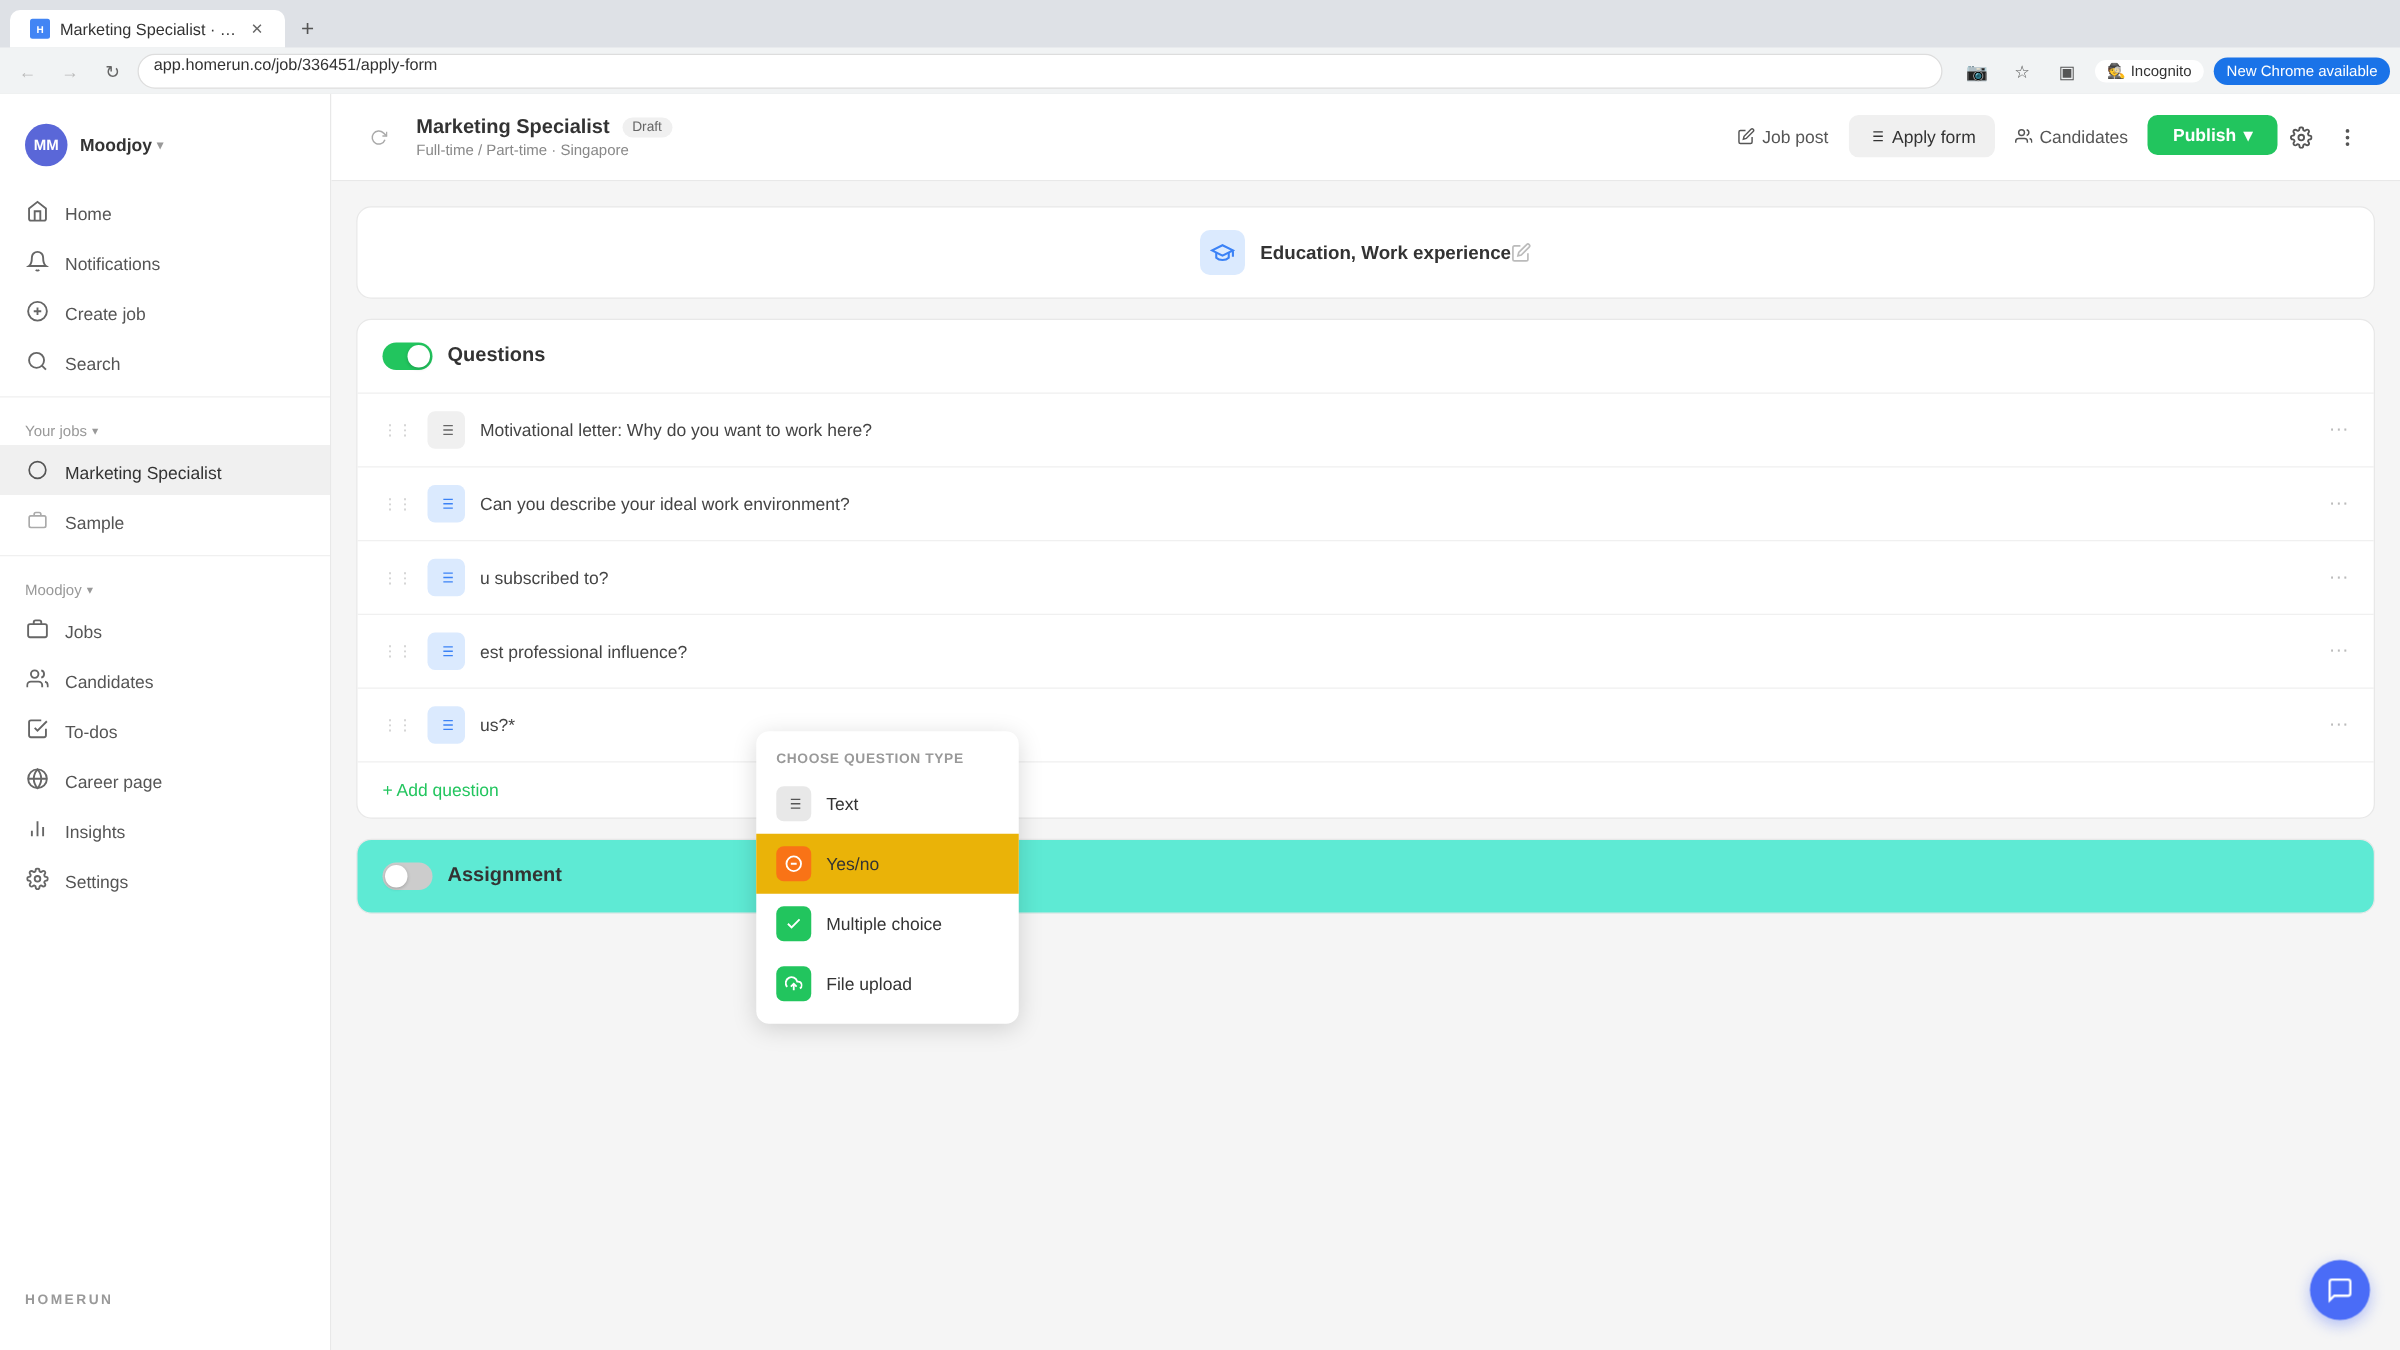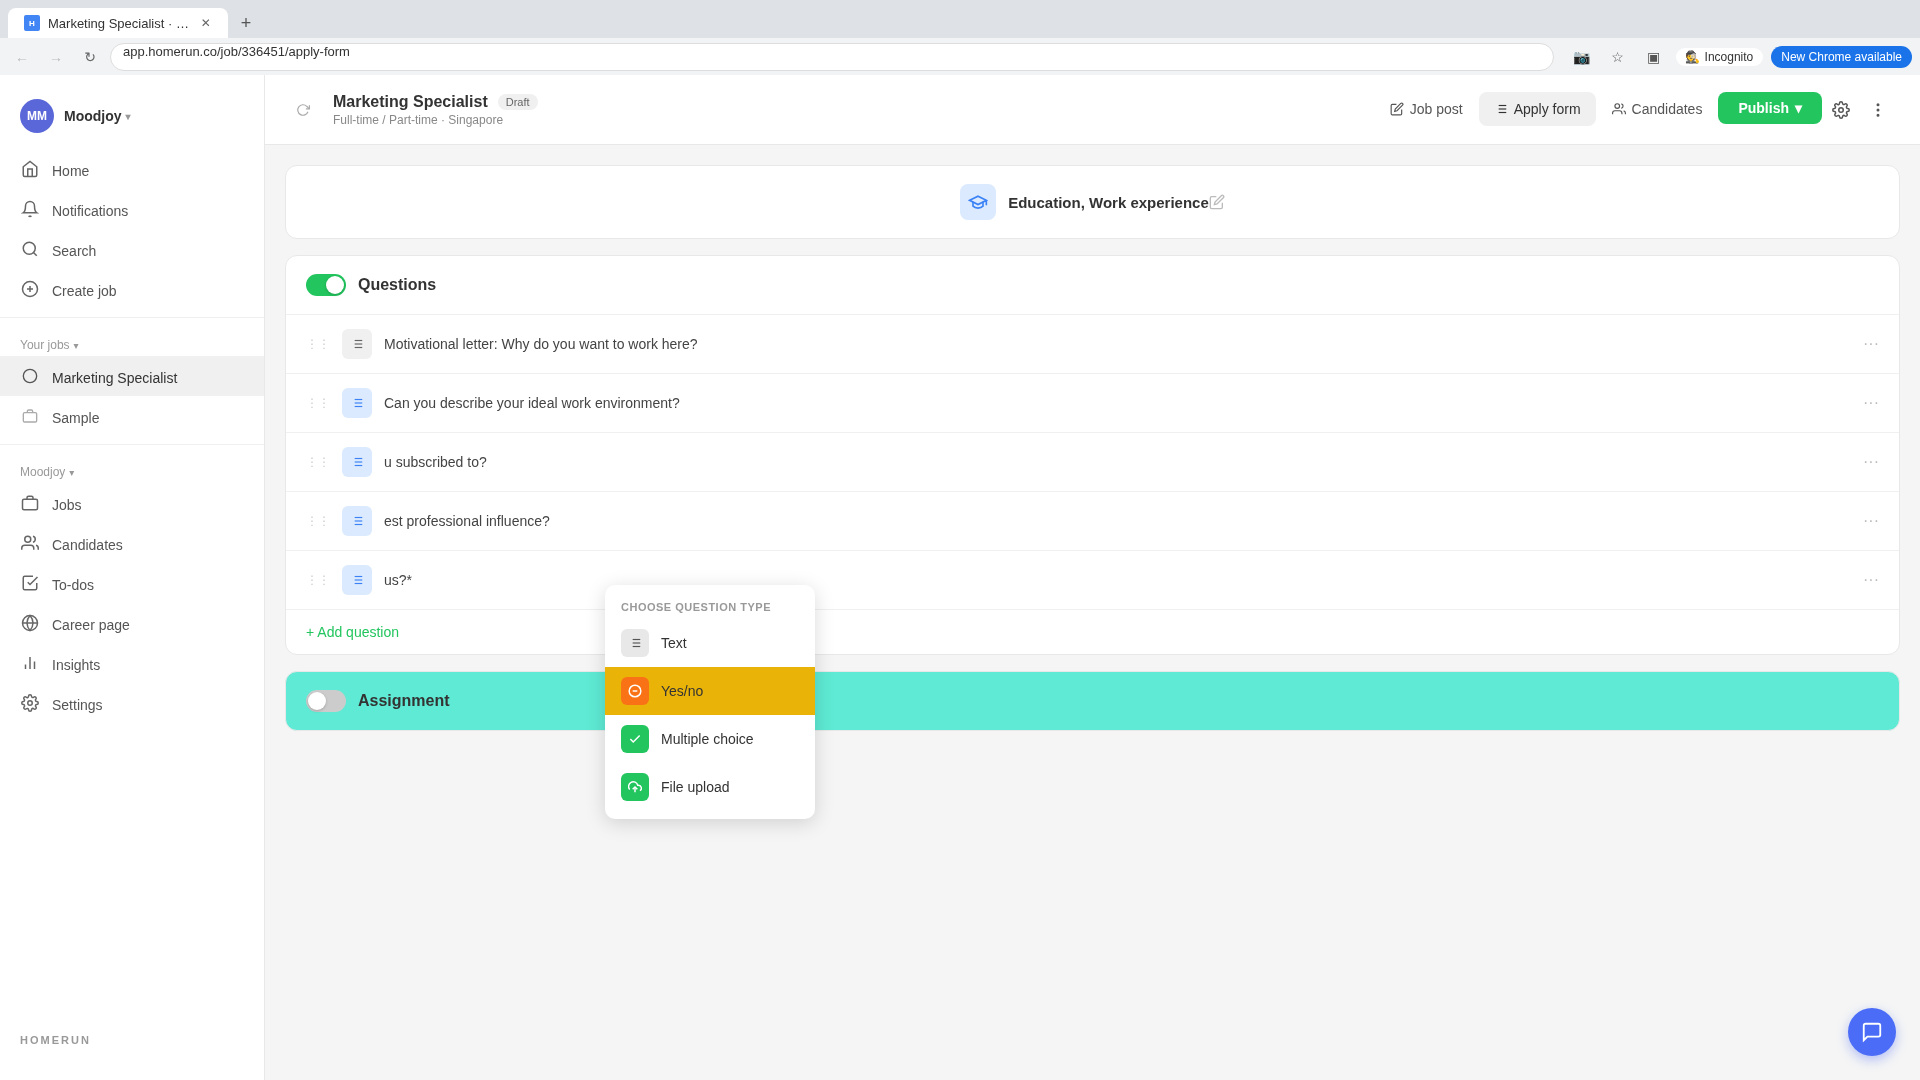--- a/index.html
+++ b/index.html
@@ -157,35 +157,35 @@
         <svg width="18" height="18" viewBox="0 0 24 24" fill="none" stroke="#666" stroke-width="2">
           <path d="M18 8A6 6 0 006 8c0 7-3 9-3 9h18s-3-2-3-9"></path>
           <path d="M13.73 21a2 2 0 01-3.46 0"></path>
         </svg>
       </div>
       <span>Notifications</span>
     </div>
     <div class="sidebar-nav-item">
       <div class="sidebar-icon">
         <svg width="18" height="18" viewBox="0 0 24 24" fill="none" stroke="#666" stroke-width="2">
-          <circle cx="11" cy="11" r="8"></circle>
-          <line x1="21" y1="21" x2="16.65" y2="16.65"></line>
-        </svg>
-      </div>
-      <span>Search</span>
-    </div>
-    <div class="sidebar-nav-item">
-      <div class="sidebar-icon">
-        <svg width="18" height="18" viewBox="0 0 24 24" fill="none" stroke="#666" stroke-width="2">
           <circle cx="12" cy="12" r="10"></circle>
           <line x1="12" y1="8" x2="12" y2="16"></line>
           <line x1="8" y1="12" x2="16" y2="12"></line>
         </svg>
       </div>
       <span>Create job</span>
+    </div>
+    <div class="sidebar-nav-item">
+      <div class="sidebar-icon">
+        <svg width="18" height="18" viewBox="0 0 24 24" fill="none" stroke="#666" stroke-width="2">
+          <circle cx="11" cy="11" r="8"></circle>
+          <line x1="21" y1="21" x2="16.65" y2="16.65"></line>
+        </svg>
+      </div>
+      <span>Search</span>
     </div>
 
     <div class="sidebar-divider"></div>
 
     <div class="sidebar-section-label">
       <span>Your jobs</span>
       <span style="font-size:10px;">▾</span>
     </div>
 
     <div class="sidebar-nav-item active">

